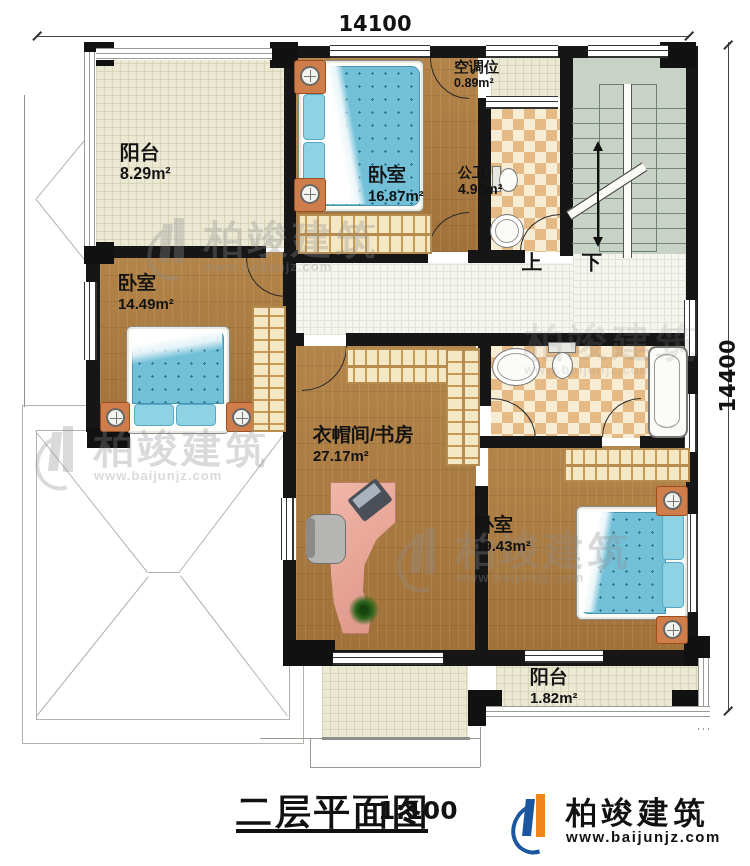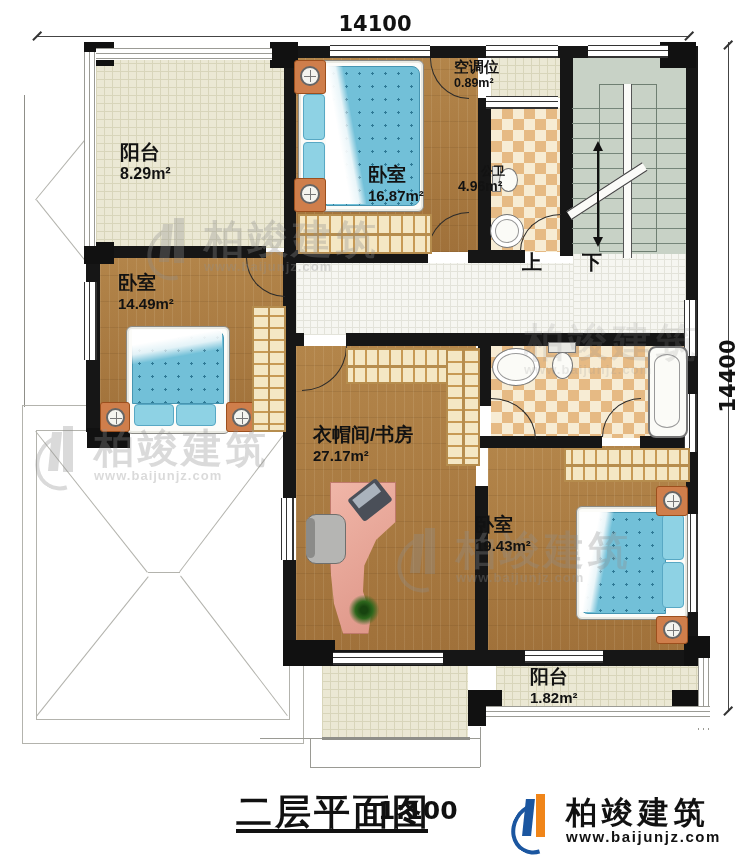--- a/index.html
+++ b/index.html
@@ -266,21 +266,21 @@
     </div>
   <div class="rlabel" style="left:438px;top:164px;">
     <div class="rname">卧室</div>
       <div class="rarea">16.87m²</div>
     </div>
   <div class="rlabel" style="left:524px;top:58px;">
     <div class="rname" style="font-size:15px;">空调位</div>
       <div class="rarea" style="font-size:12.5px;">0.89m²</div>
     </div>
   <div class="rlabel" style="left:528px;top:164px;">
-    <div class="rname" style="font-size:12px;padding-left:23px;">公卫</div>
+    <div class="rname" style="font-size:14px;">公卫</div>
       <div class="rarea" style="font-size:14px;">4.96m²</div>
     </div>
   <div class="rlabel" style="left:188px;top:272px;">
     <div class="rname">卧室</div>
       <div class="rarea">14.49m²</div>
     </div>
   <div class="rlabel" style="left:383px;top:424px;">
     <div class="rname">衣帽间/书房</div>
       <div class="rarea">27.17m²</div>
     </div>

